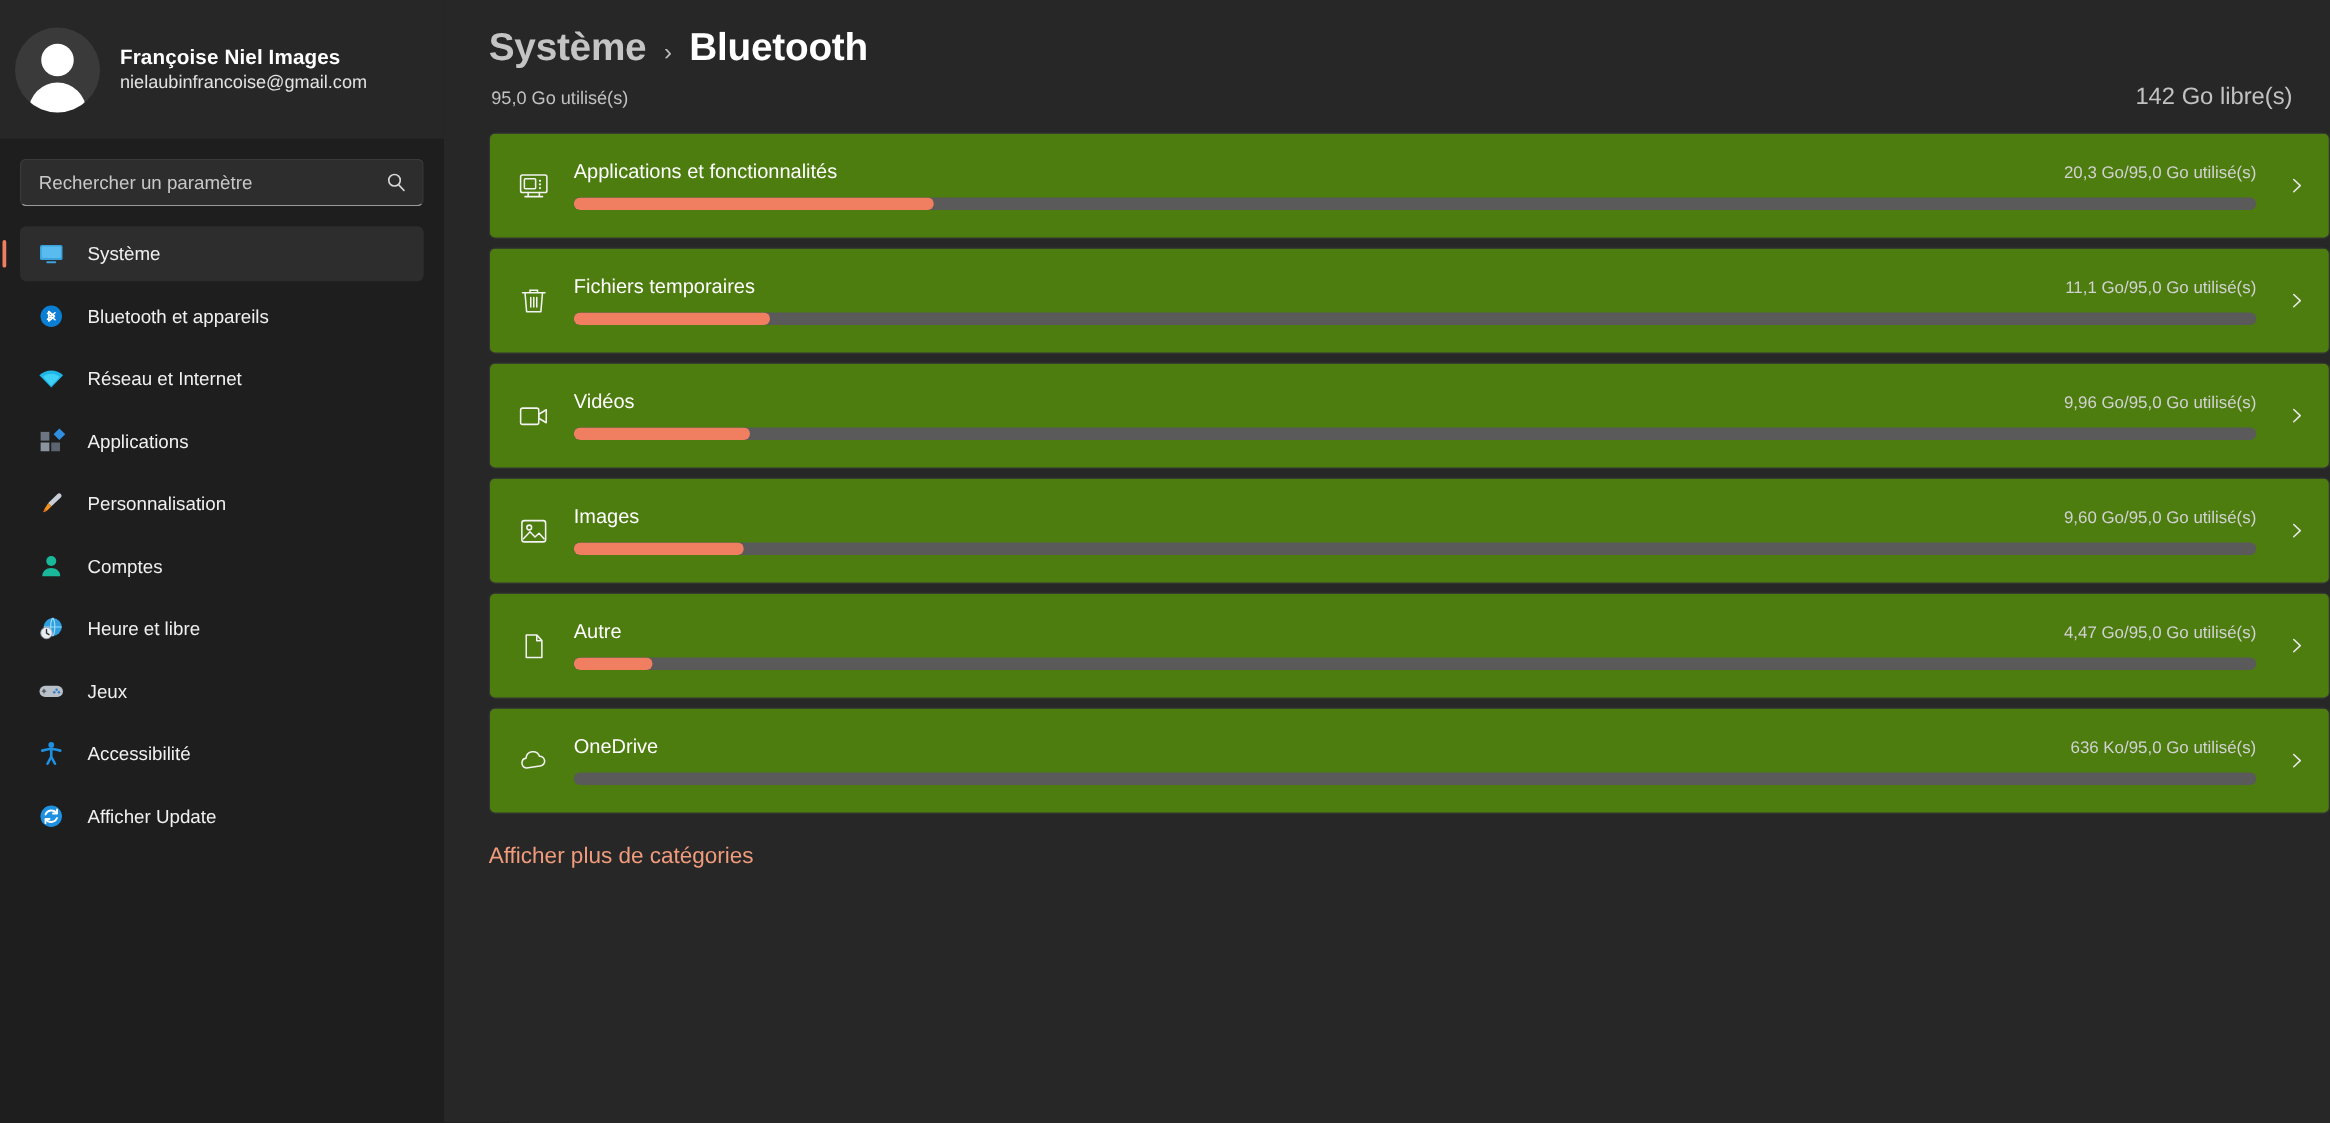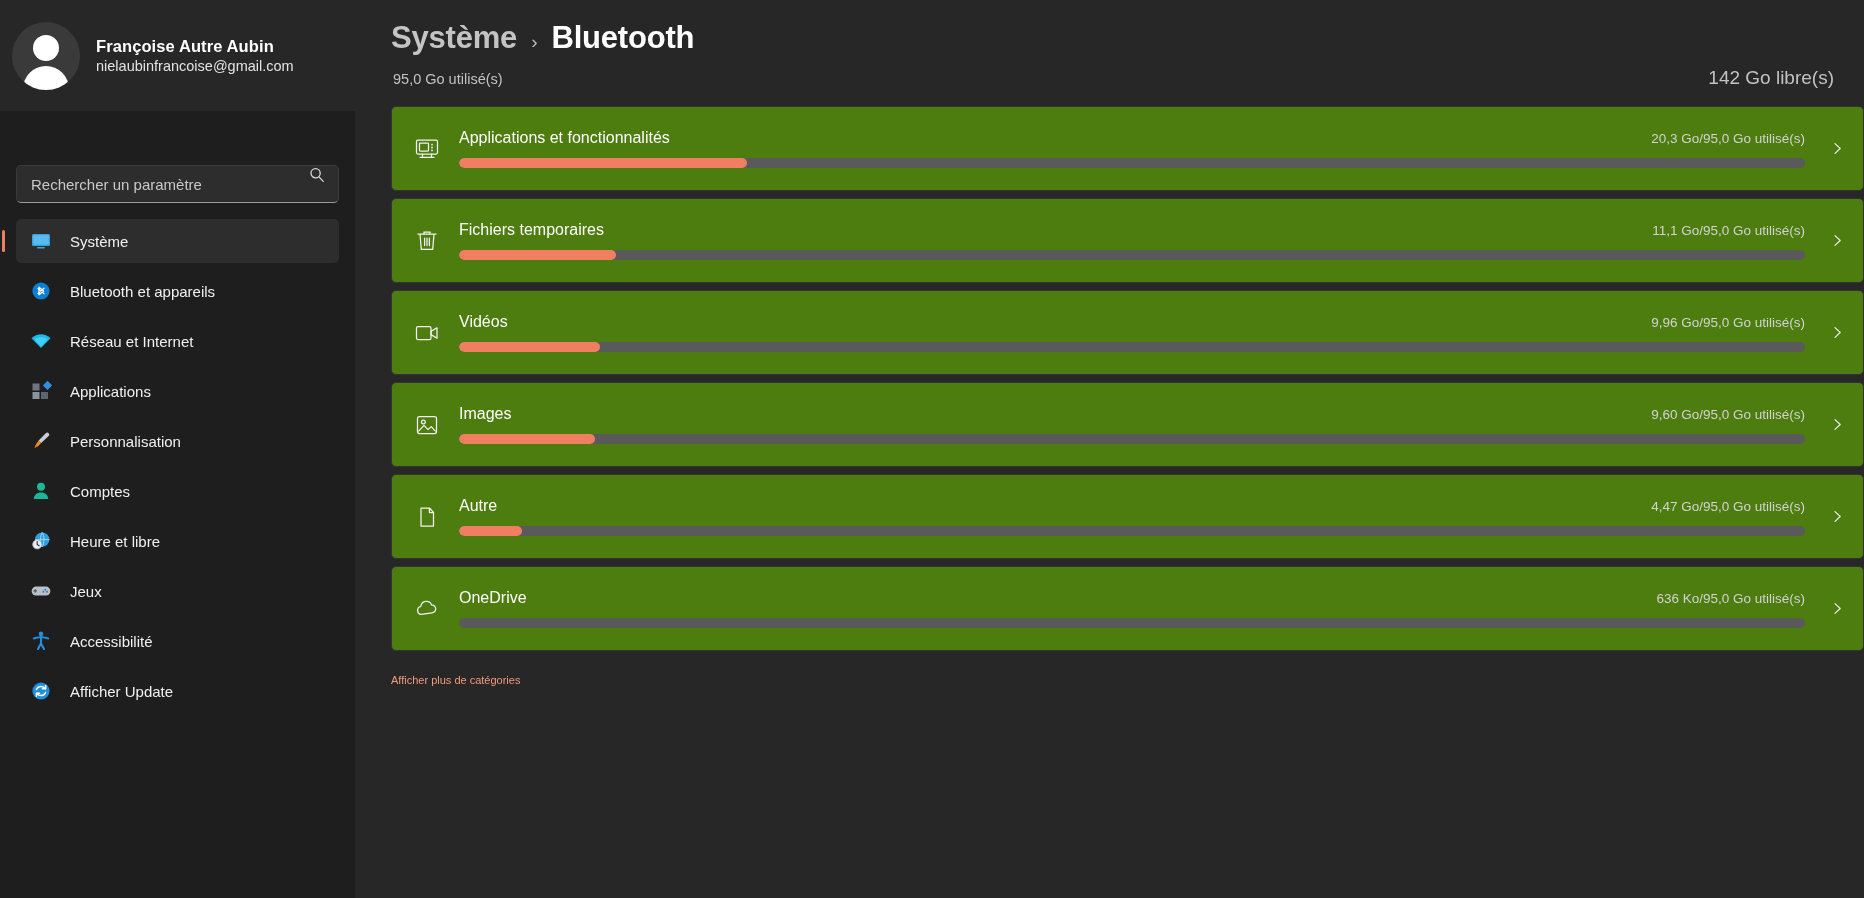--- a/index.html
+++ b/index.html
@@ -43,23 +43,22 @@
   .profile-text { display: flex; flex-direction: column; gap: 2px; }
   .profile-name { font-size: 16.5px; font-weight: bold; color: #ffffff; letter-spacing: .1px; }
   .profile-mail { font-size: 14.5px; color: #e2e2e2; }
 
   .search-wrap { padding: 16px 16px 0 16px; }
   .search-box {
     height: 38px; background: #2d2d2d;
     border: 1px solid #3a3a3a;
     border-bottom: 1px solid #9a9a9a;
     border-radius: 5px;
-    display: flex; 
+    display: flex; align-items: center;
     padding: 0 12px 0 14px;
-    margin-top: 38px;
   }
   .search-box input {
     flex: 1; background: transparent; border: 0; outline: 0;
     color: #d6d6d6; font-size: 15px;
     font-family: "Liberation Sans", sans-serif;
   }
   .search-box input::placeholder { color: #c8c8c8; }
   .search-icon { width: 18px; height: 18px; flex: 0 0 18px; }
 
   .navlist { margin-top: 16px; }
@@ -136,39 +135,39 @@
   }
   .card-chev {
     width: 52px; flex: 0 0 52px;
     display: flex; align-items: center; justify-content: center;
   }
   .card-chev svg { width: 15px; height: 15px; }
 
   .morelink {
     display: inline-block;
     margin: 16px 0 0 36px;
-    font-size: 11px;
+    font-size: 18px;
     color: #f09b7c;
     cursor: pointer;
   }
 </style>
 </head>
 <body>
 
 <div class="app">
 
   <div class="sidebar">
 
     <div class="profile">
       <div class="avatar">
         <div class="head"></div>
         <div class="body"></div>
       </div>
       <div class="profile-text">
-        <div class="profile-name">Françoise Autre Aubin</div>
+        <div class="profile-name">Françoise Niel Images</div>
         <div class="profile-mail">nielaubinfrancoise@gmail.com</div>
       </div>
     </div>
 
     <div class="search-wrap">
       <div class="search-box">
         <input type="text" placeholder="Rechercher un paramètre" style="">
         <span class="search-icon">
           <svg viewBox="0 0 18 18" fill="none" stroke="#d8d8d8" stroke-width="1.3">
             <circle cx="7.6" cy="7.2" r="4.6"></circle>

